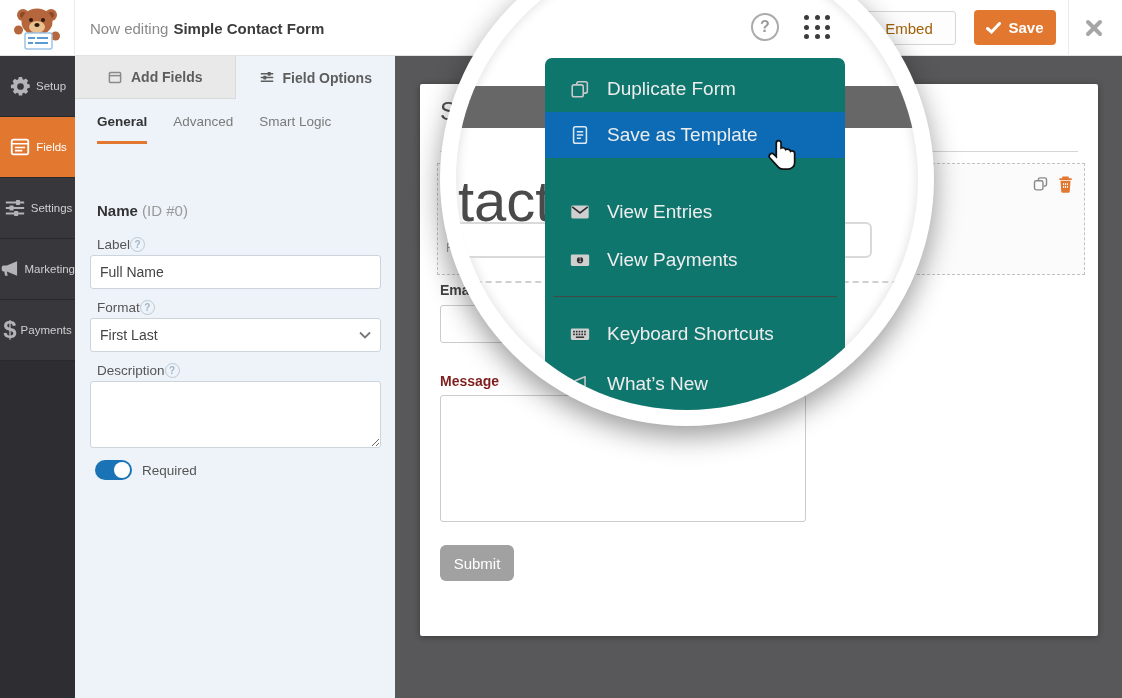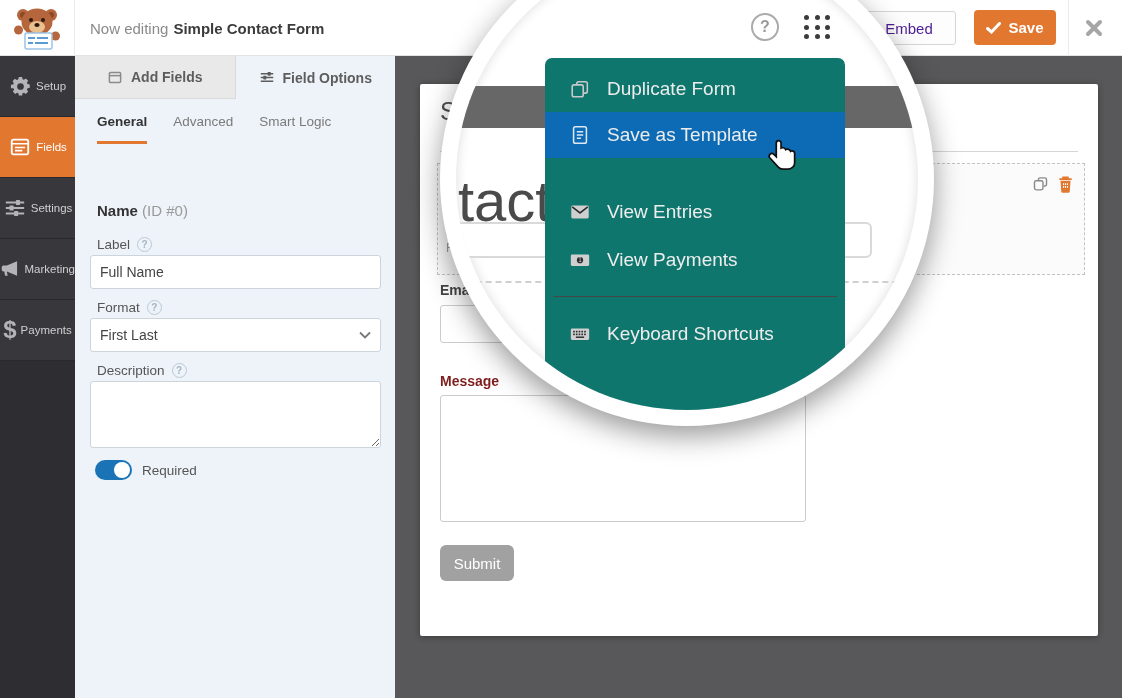--- a/index.html
+++ b/index.html
@@ -10,21 +10,21 @@
   
   .header { position:absolute; left:0; top:0; width:1122px; height:56px; background:#fff; border-bottom:1px solid #e3e3e3; z-index:10; }
   .logo-cell { position:absolute; left:0; top:0; width:75px; height:56px; border-right:1px solid #eaeaea; display:flex; align-items:center; justify-content:center; }
   .now-editing { position:absolute; left:90px; top:0; height:56px; display:flex; align-items:center; font-size:15px; color:#8a8a8a; }
   .now-editing b { color:#3c3c3c; margin-left:5px; font-weight:bold; }
   .help-btn { position:absolute; left:751px; top:13px; width:28px; height:28px; border:2px solid #ababab; border-radius:50%; color:#9a9a9a; font-size:16px; font-weight:bold; display:flex; align-items:center; justify-content:center; z-index:60; background:#fff0; }
   .grid-btn { position:absolute; left:804px; top:15px; width:28px; height:26px; display:grid; grid-template-columns:repeat(3,1fr); gap:3px 4px; z-index:60; }
   .grid-btn i { width:5px; height:5px; background:#3b3b3b; border-radius:50%; }
   .hdr-div1 { position:absolute; left:856px; top:0; width:1px; height:56px; background:#ebebeb; }
   .hdr-div2 { position:absolute; left:1068px; top:0; width:1px; height:56px; background:#ebebeb; }
-  .embed-btn { position:absolute; left:862px; top:11px; width:94px; height:34px; background:#fdfdfd; border:1px solid #d6d6d6; border-radius:3px; color:#4c1d95; font-size:15px; display:flex; align-items:center; justify-content:center; }
+  .embed-btn { position:absolute; left:862px; top:11px; width:94px; height:34px; background:#fdfdfd; border:1px solid #d6d6d6; border-radius:3px; color:#a16207; font-size:15px; display:flex; align-items:center; justify-content:center; }
   .save-btn { position:absolute; left:974px; top:10px; width:82px; height:35px; background:#e27730; border:none; border-radius:4px; color:#fff; font-size:15px; font-weight:bold; display:flex; align-items:center; justify-content:center; gap:7px; }
   .close-btn { position:absolute; left:1082px; top:16px; width:24px; height:24px; display:flex; align-items:center; justify-content:center; }
 
   
   .sidebar { position:absolute; left:0; top:56px; width:75px; height:642px; background:#2e2e32; z-index:5; }
   .sb-item { position:relative; width:75px; height:61px; background:#38383c; border-bottom:1px solid #29292d; display:flex; flex-direction:row; align-items:center; justify-content:center; gap:4px; cursor:pointer; }
   .sb-item .lbl { font-size:11.5px; color:#cfcfd2; }
   .sb-item svg, .sb-item .dollar { color:#b4b4b8; }
   .sb-item.active { background:#e27730; }
   .sb-item.active .lbl, .sb-item.active svg, .sb-item.active .dollar { color:#fff; }
@@ -33,21 +33,21 @@
   
   .opts { position:absolute; left:75px; top:56px; width:320px; height:642px; background:#edf3f9; z-index:5; }
   .opt-tabs { position:absolute; left:0; top:0; width:320px; height:43px; display:flex; }
   .opt-tab { flex:1; display:flex; align-items:center; justify-content:center; gap:8px; font-size:14px; font-weight:bold; color:#5d5d5d; }
   .opt-tab.inactive { background:#e9e9e9; border-right:1px solid #d9d9d9; border-bottom:1px solid #d9d9d9; }
   .subtabs { position:absolute; left:22px; top:48px; display:flex; gap:26px; font-size:13.5px; }
   .subtab { color:#7a7a7a; padding:10px 0 12px; cursor:pointer; }
   .subtab.active { color:#333; font-weight:bold; border-bottom:3px solid #e27730; }
   .fo-heading { position:absolute; left:22px; top:146px; font-size:15px; color:#9a9a9a; }
   .fo-heading b { color:#333; }
-  .fo-label { position:absolute; left:22px; font-size:13.5px; color:#555; display:flex; align-items:flex-end; gap:7px; }
+  .fo-label { position:absolute; left:22px; font-size:13.5px; color:#555; display:flex; align-items:flex-end; }
   .q-ico { width:15px; height:15px; border:1.5px solid #bcc9d5; border-radius:50%; color:#a3b4c3; font-size:10px; font-weight:bold; display:inline-flex; align-items:center; justify-content:center; }
   .fo-input { position:absolute; left:15px; width:291px; height:30px; background:#fff; border:1px solid #ccd4dc; border-radius:3px; font-size:14px; color:#444; padding:16px 9px; font-family:inherit; }
   .fo-select { display:flex; align-items:center; justify-content:space-between; }
   .fo-textarea { height:67px; }
   .toggle { position:absolute; left:20px; top:404px; width:37px; height:20px; background:#1a73b5; border-radius:11px; }
   .toggle .knob { position:absolute; right:2px; top:2px; width:16px; height:16px; background:#fff; border-radius:50%; }
   .toggle-lbl { position:absolute; left:67px; top:407px; font-size:13.5px; color:#555; }
 
   
   .preview { position:absolute; left:395px; top:56px; width:727px; height:642px; background:#58585a; z-index:1; }
@@ -317,20 +317,27 @@
                 <rect x="4.5" y="11.5" width="1.8" height="1.8"></rect>
                 <rect x="7.5" y="11.5" width="1.8" height="1.8"></rect>
                 <rect x="10.5" y="11.5" width="1.8" height="1.8"></rect>
                 <rect x="13.5" y="11.5" width="1.8" height="1.8"></rect>
                 <rect x="16.5" y="11.5" width="1.8" height="1.8"></rect>
                 <rect x="7.5" y="14.7" width="9" height="1.6"></rect>
               </g>
             </svg>
           <span class="m-lbl">Keyboard Shortcuts</span>
         </div>
+        <div class="menu-row" style="top:302px;height:48px">
+          <svg class="m-ico" viewBox="0 0 24 24">
+              <path d="M17.5 4 L4 9.5 v5 L17.5 20 Z" fill="none" stroke="#c9c9c9" stroke-width="1.7" stroke-linejoin="round"></path>
+              <path d="M7.5 15.5 V19" stroke="#c9c9c9" stroke-width="1.7"></path>
+            </svg>
+          <span class="m-lbl">What’s New</span>
+        </div>
       </div>
 
       <svg class="hand-cursor" viewBox="0 0 24 26">
         <path d="M8 1.5 C7 1.5 6.2 2.3 6.2 3.3 L6.2 13.5 L4.4 11.7 C3.6 10.9 2.3 10.9 1.5 11.7 C0.7 12.5 0.7 13.7 1.5 14.5 L7.7 21.3 C8.6 22.3 9.8 22.8 11.1 22.8 L15.2 22.8 C17.9 22.8 20 20.7 20 18 L20 11.2 C20 10.1 19.1 9.2 18 9.2 C17.6 9.2 17.2 9.3 16.9 9.5 C16.6 8.5 15.7 7.8 14.6 7.8 C14.1 7.8 13.7 7.9 13.3 8.2 C12.9 7.3 12 6.7 11 6.7 C10.6 6.7 10.2 6.8 9.8 7 L9.8 3.3 C9.8 2.3 9 1.5 8 1.5 Z" fill="#fff" stroke="#111" stroke-width="1.3"></path>
       </svg>
     </div>
   </div>
 
 </div>
 

